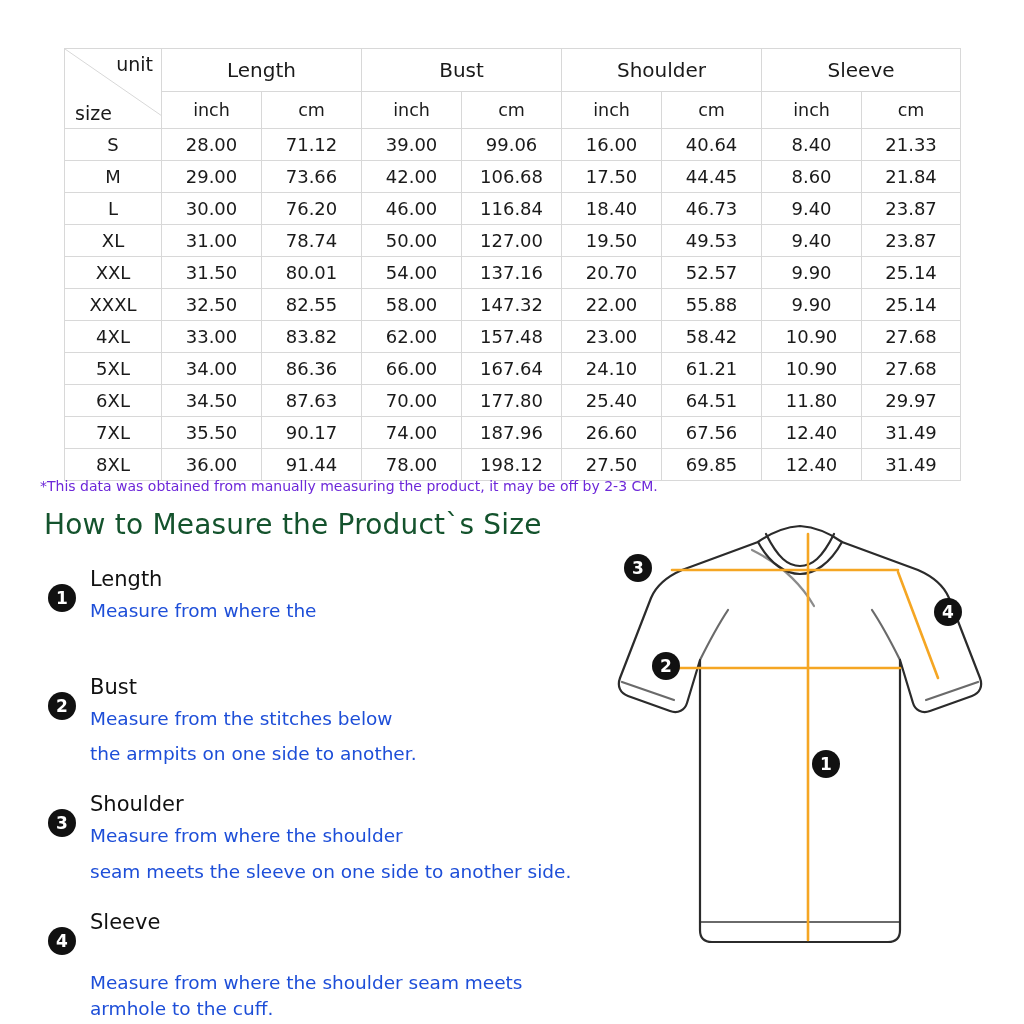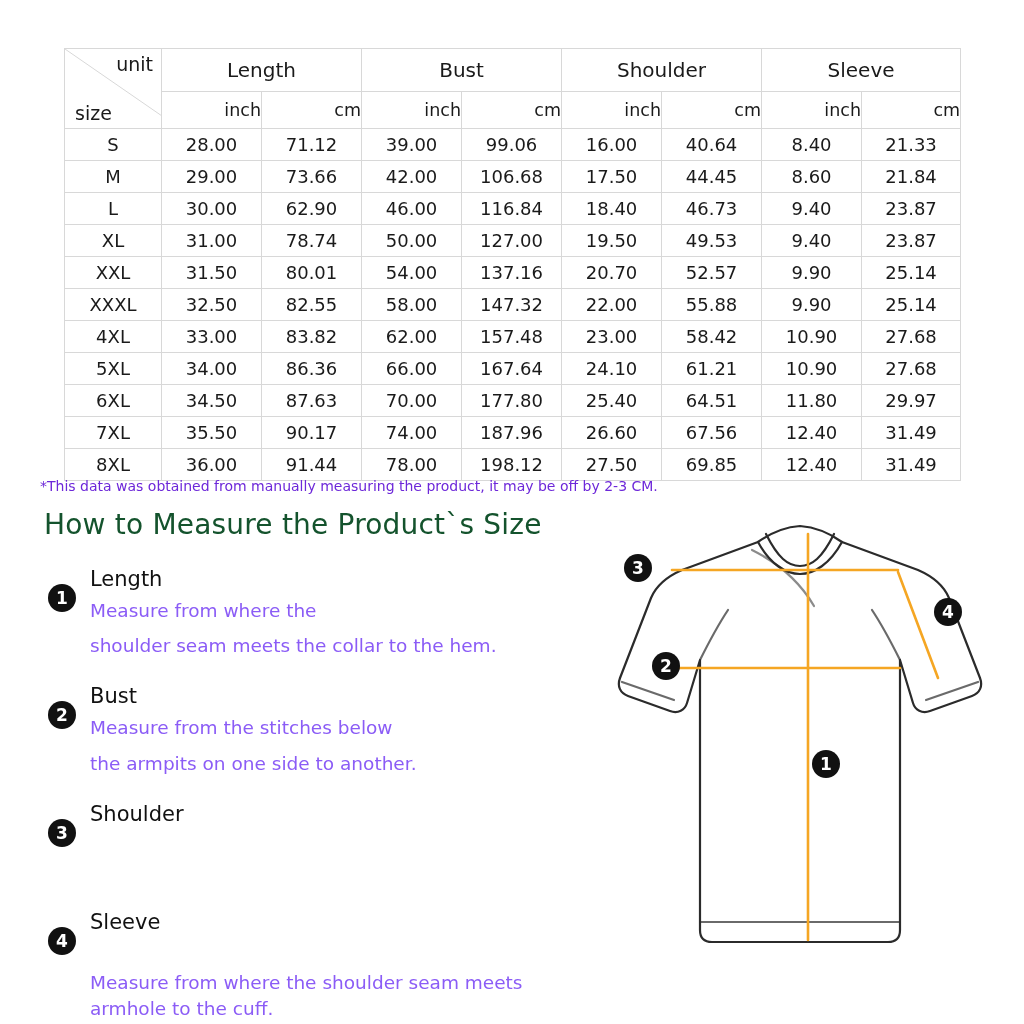--- a/index.html
+++ b/index.html
@@ -59,21 +59,20 @@
   }
   .unit-cell .size-label {
     position: absolute;
     left: 10px;
     bottom: 4px;
     font-size: 19px;
   }
   #size-chart .sub-head {
     font-size: 17.5px;
     height: 31px;
-    text-align: right;
   }
   #size-chart .sz {
     font-size: 18px;
   }
   #size-chart .val {
     font-size: 18px;
   }
 
   
   #note {
@@ -123,21 +122,21 @@
     font-weight: bold;
   }
   .instr-title {
     font-size: 21px;
     color: #111;
     line-height: 1.1;
     margin-bottom: 2px;
   }
   .instr-body {
     font-size: 18.5px;
-    color: #8b5cf6;
+    color: #1d4ed8;
     line-height: 1.9;
   }
   .instr-4 .instr-body { line-height: 1.4; margin-top: 36px; }
 
   
   #shirt-figure {
     position: absolute;
     left: 600px;
     top: 510px;
     width: 400px;
@@ -217,21 +216,21 @@
         <td class="val">42.00</td>
         <td class="val">106.68</td>
         <td class="val">17.50</td>
         <td class="val">44.45</td>
         <td class="val">8.60</td>
         <td class="val">21.84</td>
       </tr>
       <tr>
         <td class="sz">L</td>
         <td class="val">30.00</td>
-        <td class="val">62.90</td>
+        <td class="val">76.20</td>
         <td class="val">46.00</td>
         <td class="val">116.84</td>
         <td class="val">18.40</td>
         <td class="val">46.73</td>
         <td class="val">9.40</td>
         <td class="val">23.87</td>
       </tr>
       <tr>
         <td class="sz">XL</td>
         <td class="val">31.00</td>
@@ -327,36 +326,39 @@
 
 <div id="how-title">How to Measure the Product`s Size</div>
 
 <div id="instructions">
 
   <div class="instr instr-1">
     <span class="bullet">1</span>
     <div class="instr-title">Length</div>
     <div class="instr-body">
       <div>Measure from where the</div>
-      <div>shoulder seam meets the collar to the hem.</div>
     </div>
   </div>
 
   <div class="instr instr-2">
     <span class="bullet">2</span>
     <div class="instr-title">Bust</div>
     <div class="instr-body">
       <div>Measure from the stitches below</div>
       <div>the armpits on one side to another.</div>
     </div>
   </div>
 
   <div class="instr instr-3">
     <span class="bullet">3</span>
     <div class="instr-title">Shoulder</div>
+    <div class="instr-body">
+      <div>Measure from where the shoulder</div>
+      <div>seam meets the sleeve on one side to another side.</div>
+    </div>
   </div>
 
   <div class="instr instr-4">
     <span class="bullet">4</span>
     <div class="instr-title">Sleeve</div>
     <div class="instr-body">
       <div>Measure from where the shoulder seam meets armhole to the cuff.</div>
     </div>
   </div>
 

